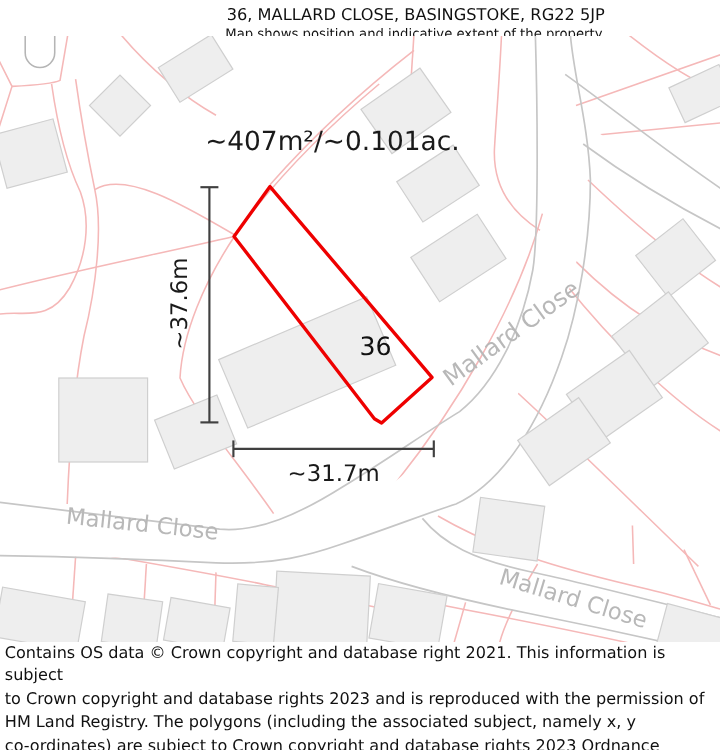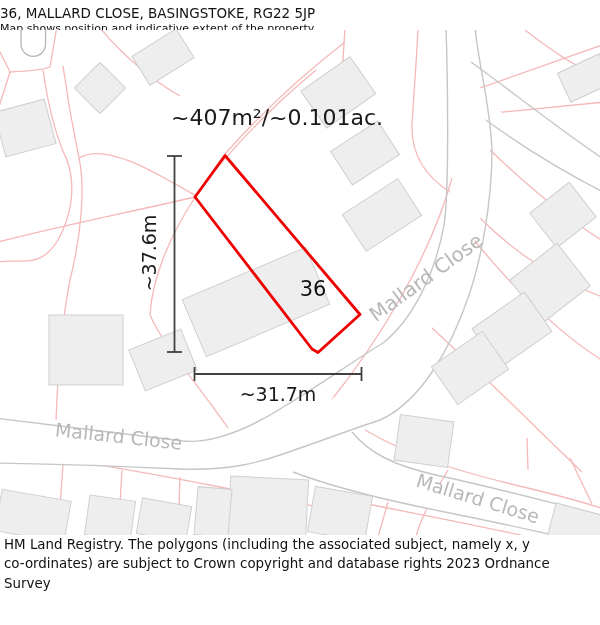--- a/index.html
+++ b/index.html
@@ -1,17 +1,17 @@
 <!DOCTYPE html>
 <html><head>
 <meta charset="utf-8">
 <style>
   html,body{margin:0;padding:0;background:#ffffff;}
   body{width:600px;height:625px;position:relative;font-family:"DejaVu Sans","Liberation Sans",sans-serif;overflow:hidden;}
-  .header{position:absolute;top:0;left:0;width:488px;text-align:left;color:#111;}
+  .header{position:absolute;top:0;left:0;width:488px;text-align:right;color:#111;padding-left:16px;}
   .header .t1{font-size:13.5px;margin-top:5px;line-height:16px;}
   .header .t2{font-size:11px;line-height:16px;}
   .mapwrap{position:absolute;top:30px;left:0;width:600px;height:505px;background:#ffffff;}
   svg text{font-family:"DejaVu Sans","Liberation Sans",sans-serif;}
   .street{fill:#b8b8b8;}
   .measure-label{fill:#1a1a1a;}
   .footer{position:absolute;top:535px;left:4px;width:594px;color:#111;font-size:13.4px;line-height:19.4px;}
 </style>
 </head>
 <body>
@@ -125,16 +125,18 @@
     <line x1="194.5" y1="337" x2="194.5" y2="351"></line>
     <line x1="361.5" y1="337" x2="361.5" y2="351"></line>
   </g>
   <text class="measure-label" x="278" y="371" font-size="19" text-anchor="middle">~31.7m</text>
 
   <text class="measure-label" x="277" y="95" font-size="22" text-anchor="middle">~407m²/~0.101ac.</text>
 </svg>
 </div>
 
 <div class="footer">
+  <div>Contains OS data © Crown copyright and database right 2021. This information is subject</div>
+  <div>to Crown copyright and database rights 2023 and is reproduced with the permission of</div>
   <div>HM Land Registry. The polygons (including the associated subject, namely x, y</div>
   <div>co-ordinates) are subject to Crown copyright and database rights 2023 Ordnance Survey</div>
 
 </div>
 
 </body></html>

